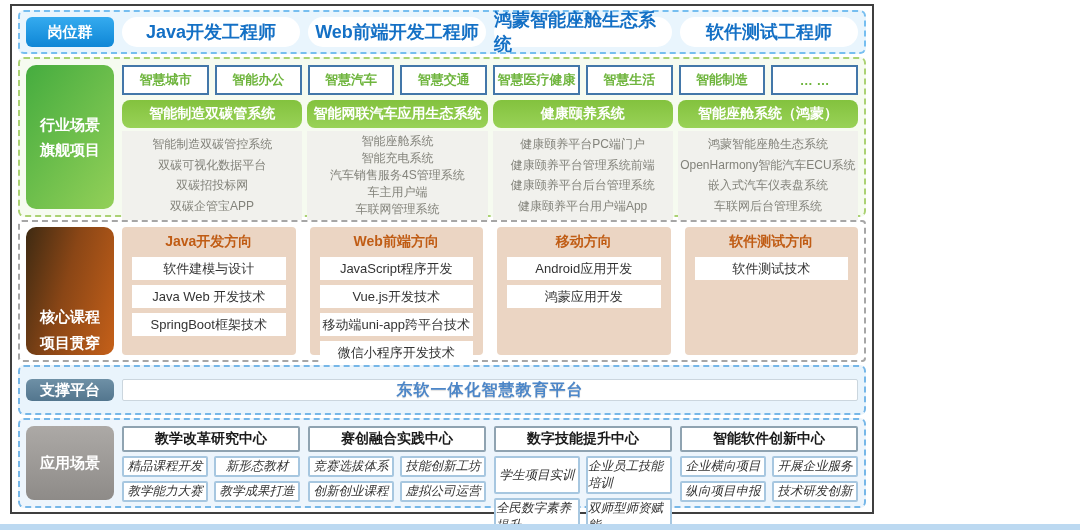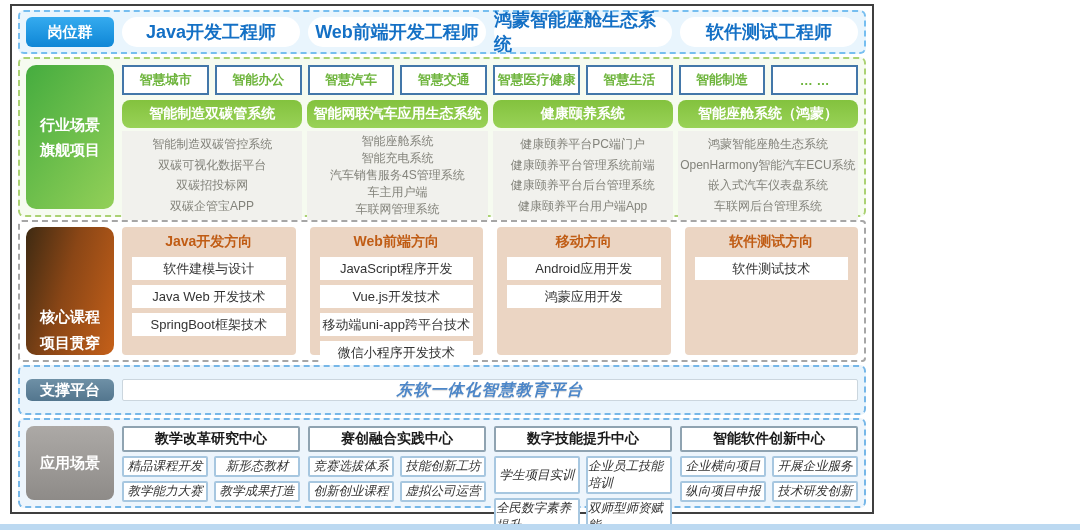--- a/index.html
+++ b/index.html
@@ -49,21 +49,21 @@
                  height:21px; line-height:21px; flex:none; }
   .course-item { background:#fff; height:23px; line-height:23px; text-align:center;
                  font-size:13px; color:#333; flex:none; }
 
   
   .row-platform { height:50px; background:#E9F4FC; border:2px dashed #76B7E8; padding:12px 6px; gap:8px; }
   .label-btn.slate { background:linear-gradient(#6E90A6,#53768E); }
   .platform-box { flex:1; background:#fff; border:1px solid #CBD6DE; border-radius:2px;
                   display:flex; align-items:center; justify-content:center;
                   color:#4C86C8; font-weight:bold; font-size:16px; letter-spacing:1px;
-                  text-shadow:0 1px 1px rgba(0,0,0,0.15);font-style:italic; }
+                  text-shadow:0 1px 1px rgba(0,0,0,0.15); }
 
   
   .row-apps { height:90px; background:#EDF5FC; border:2px dashed #76B7E8; padding:6px; gap:8px; }
   .side-label.gray { background:linear-gradient(#ACA9A6,#8E8B88); border-radius:8px; }
   .center-groups { flex:1; display:flex; gap:8px; }
   .center-group { flex:1; display:flex; flex-direction:column; gap:4px; }
   .center-head { height:26px; flex:none; background:#fff; border:2px solid #8FA3B1; border-radius:2px;
                  display:flex; align-items:center; justify-content:center;
                  font-weight:bold; font-size:14px; color:#1a1a1a; }
   .center-items { flex:1; display:grid; grid-template-columns:1fr 1fr; gap:4px 6px;font-style:italic; }

